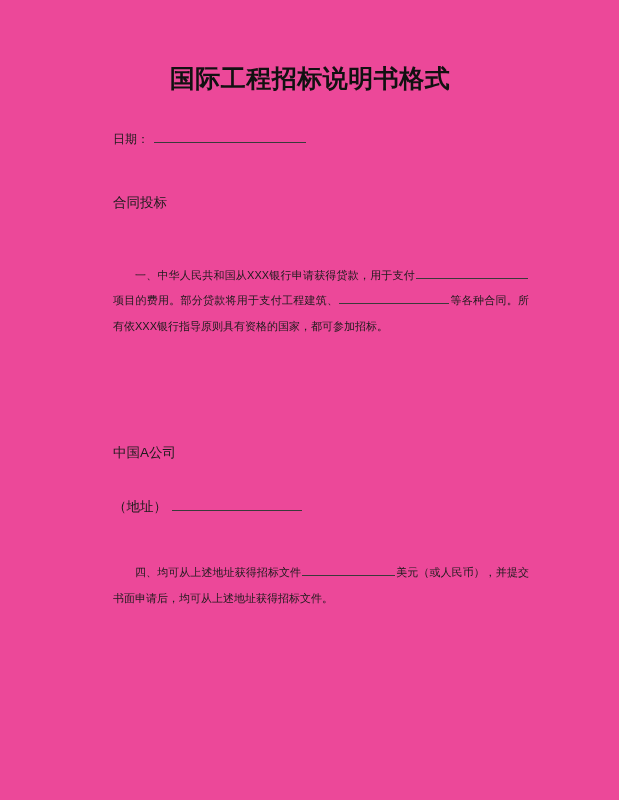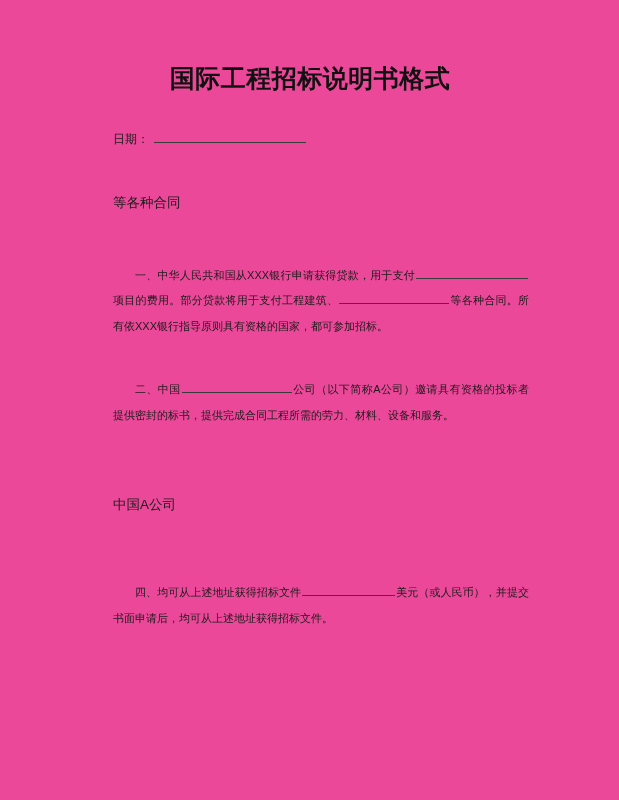--- a/index.html
+++ b/index.html
@@ -88,38 +88,38 @@
   <div class="doc-body">
 
     <h1 class="doc-title">国际工程招标说明书格式</h1>
 
     <p class="date-line">
       <span>日期：</span><span class="blank date"></span>
     </p>
 
     <div class="spacer-md"></div>
 
-    <p class="plain">等各种合同</p>
+    <p class="plain">合同投标</p>
 
     <div class="spacer-lg"></div>
 
     <p class="para"><span>一、中华人民共和国从XXX银行申请获得贷款，用于支付</span><span class="blank w150"></span><span>项目的费用。部分贷款将用于支付工程建筑、</span><span class="blank w110"></span><span>等各种合同。所有依XXX银行指导原则具有资格的国家，都可参加招标。</span></p>
 
     <div class="spacer-md"></div>
 
-    <p class="para"><span>二、中国</span><span class="blank w110"></span><span>公司（以下简称A公司）邀请具有资格的投标者提供密封的标书，提供完成合同工程所需的劳力、材料、设备和服务。</span></p>
 
     <div class="spacer-md"></div>
 
 
     <div class="spacer-sm"></div>
 
     <p class="plain">中国A公司</p>
 
     <div class="spacer-sm"></div>
 
+    <p class="plain"><span>（地址）</span><span class="blank addr"></span></p>
 
     <div class="spacer-md"></div>
 
     <p class="para"><span>四、均可从上述地址获得招标文件</span><span class="blank money"></span><span>美元（或人民币），并提交书面申请后，均可从上述地址获得招标文件。</span></p>
 
   </div>
 </div>
 
 </body></html>

